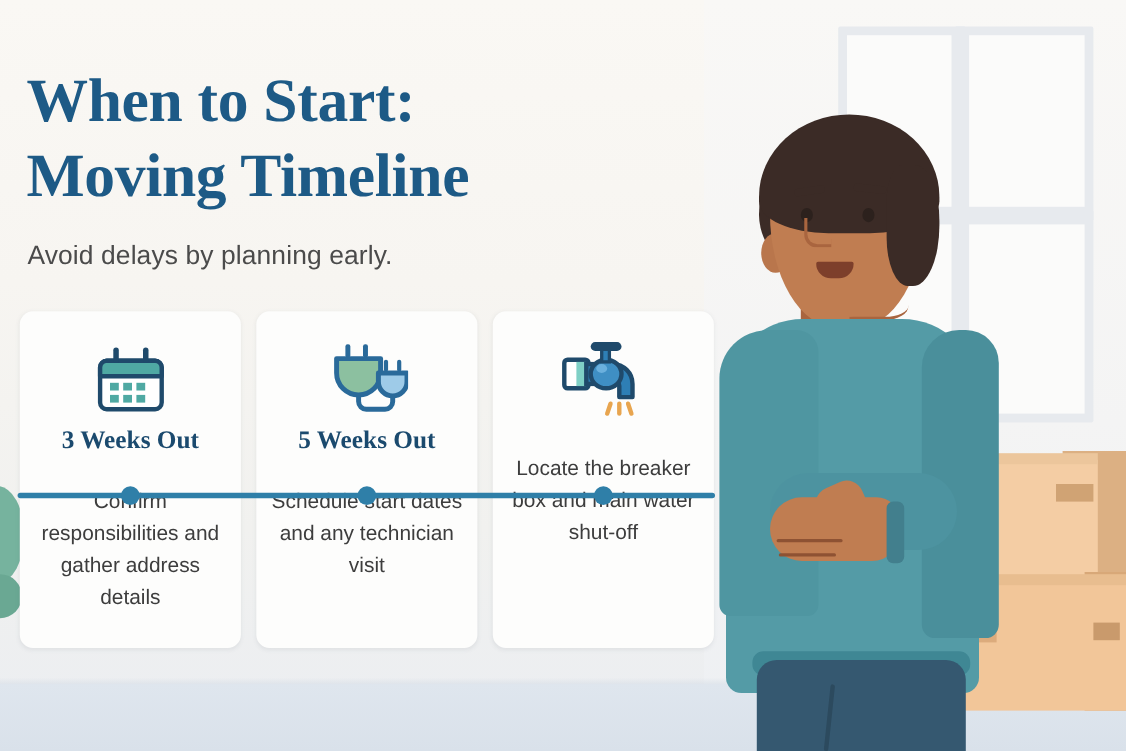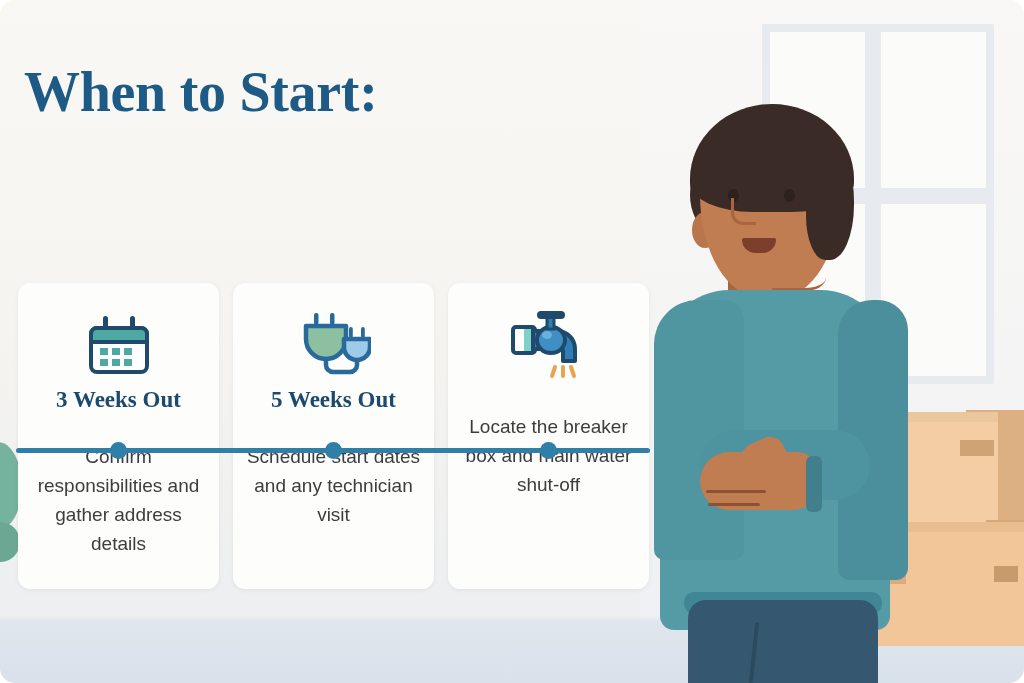--- a/index.html
+++ b/index.html
@@ -7,21 +7,20 @@
     padding: 0;
     background: #ffffff;
   }
   #canvas {
     position: relative;
     width: 1024px;
     height: 683px;
     overflow: hidden;
     background: #fef9c3;
     font-family: "Liberation Sans", sans-serif;
-    border-radius: 15px;
   }
 
   
   .wall {
     position: absolute;
     left: 0; top: 0;
     width: 1024px; height: 640px;
     background: linear-gradient(180deg, #faf8f4 0%, #f7f5f1 40%, #f1f1ef 75%, #eceef1 100%);
   }
   .wall-right {
@@ -442,21 +441,23 @@
   <div class="person hand"></div>
   <div class="person finger-line-1"></div>
   <div class="person finger-line-2"></div>
   <div class="person wrist-cuff"></div>
 
   <div class="plant-leaf-1"></div>
   <div class="plant-leaf-2"></div>
 
   <div class="headline">
     <span class="line">When to Start:</span>
+    <span class="line">Moving Timeline</span>
   </div>
+  <div class="subhead">Avoid delays by planning early.</div>
 
   <div class="cards">
 
     <div class="card">
       <div class="card-icon">
         <svg width="68" height="68" viewBox="0 0 68 68">
           <rect x="6" y="18" width="56" height="44" rx="6" fill="#ffffff" stroke="#1f4a6b" stroke-width="4"></rect>
           <path d="M6 24a6 6 0 0 1 6-6h44a6 6 0 0 1 6 6v8H6z" fill="#4fa9a3" stroke="#1f4a6b" stroke-width="4" stroke-linejoin="round"></path>
           <rect x="18" y="6" width="5" height="14" rx="2.5" fill="#1f4a6b"></rect>
           <rect x="45" y="6" width="5" height="14" rx="2.5" fill="#1f4a6b"></rect>

